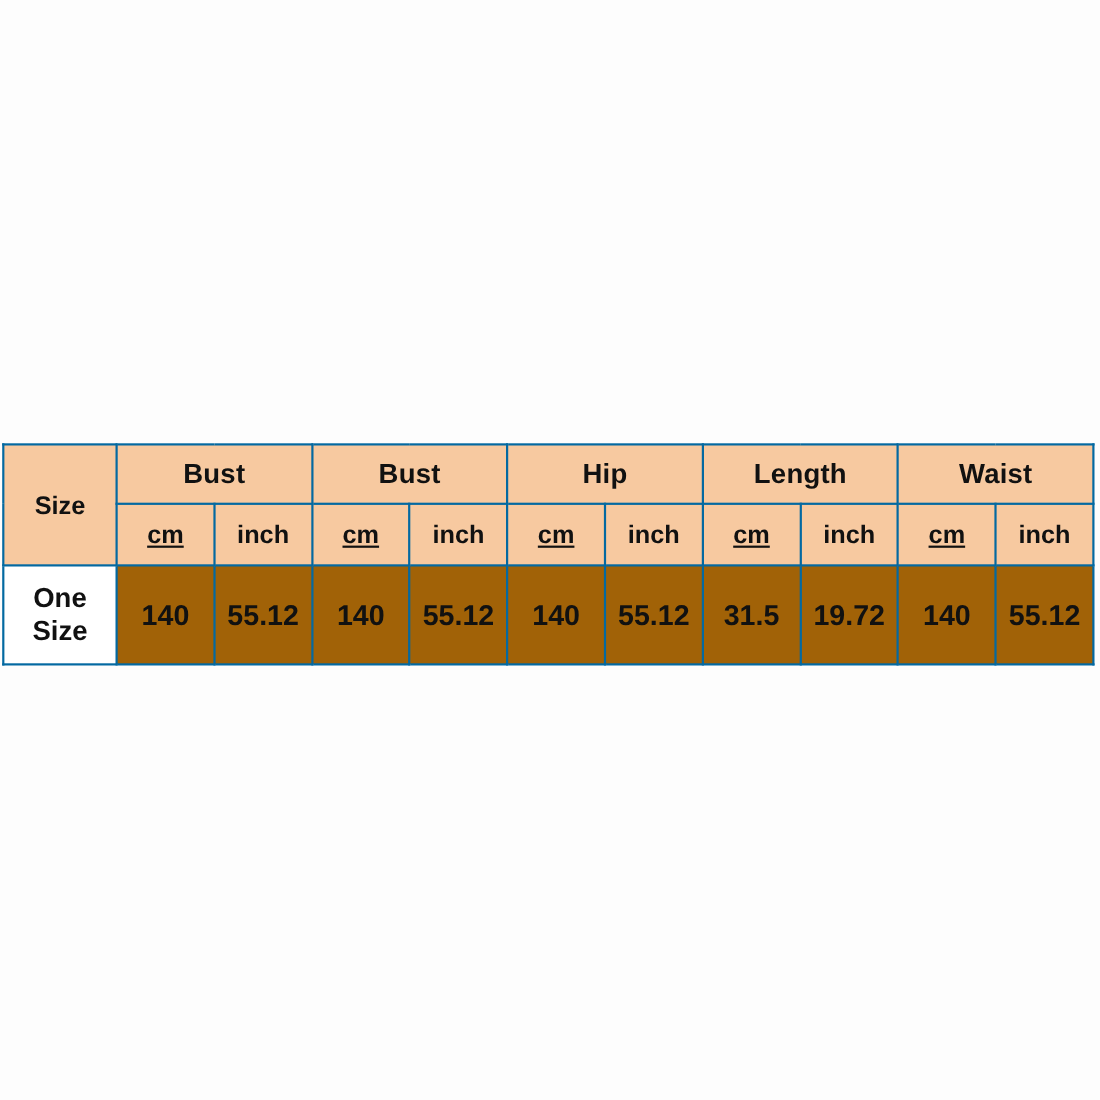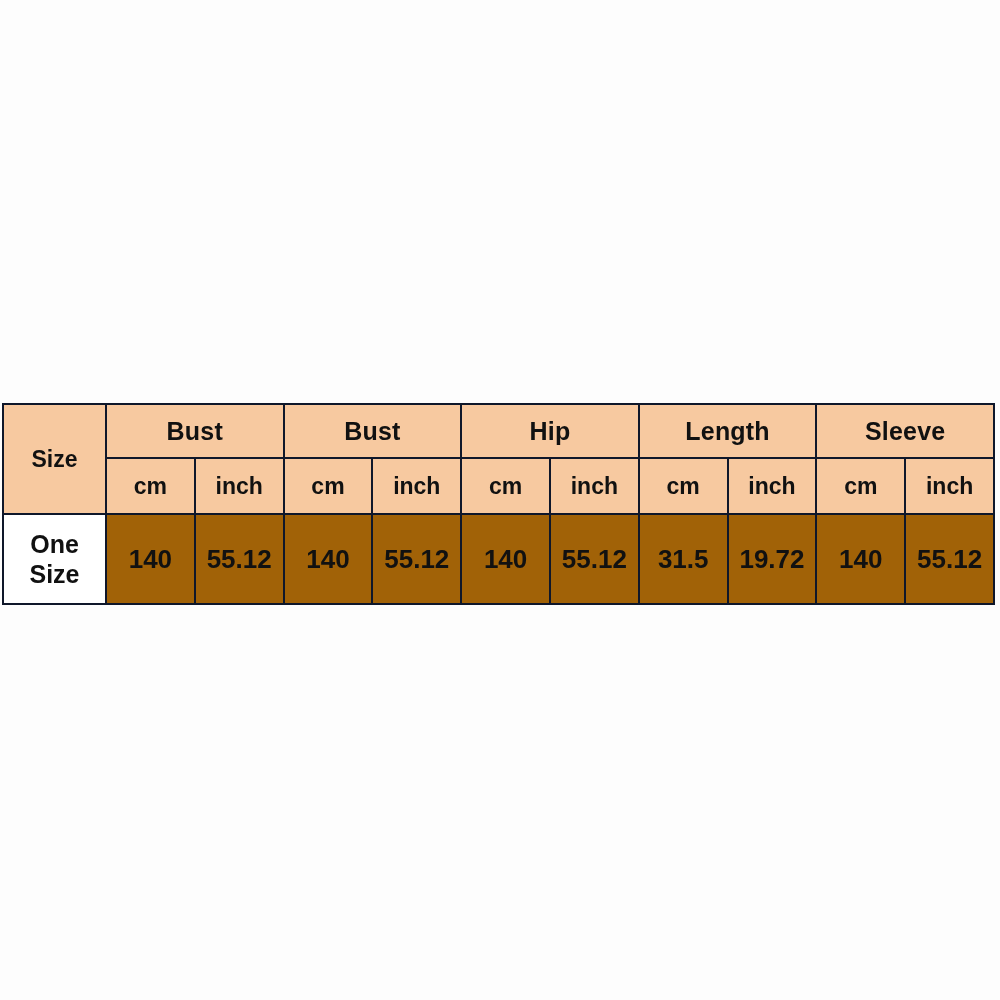--- a/index.html
+++ b/index.html
@@ -25,21 +25,21 @@
 
   table.size-chart {
     border-collapse: collapse;
     table-layout: fixed;
     width: 993px;
     background: #ffffff;
   }
 
   table.size-chart td,
   table.size-chart th {
-    border: 2px solid #0f172a;
+    border: 2px solid #0369a1;
     text-align: center;
     vertical-align: middle;
     padding: 0;
     color: #111111;
     font-weight: bold;
   }
 
   
   th.grp {
     background: #f7c9a0;
@@ -67,36 +67,36 @@
     padding: 0 4px;
     border-radius: 10px;
   }
   td.val {
     height: 88px;
     font-size: 26px;
     background: #a16207;
   }
 
   .col-size  { width: 101px; }
-  .col-num   { width: 87px; }
+  .col-num   { width: 87px; text-decoration: underline; }
   .col-num-w { width: 88px; }
 </style>
 </head>
 <body>
 
 <div id="size-chart-wrap">
   <table class="size-chart">
     <thead>
       <tr>
         <th class="size-head col-size" rowspan="2">Size</th>
         <th class="grp" colspan="2">Bust</th>
         <th class="grp" colspan="2">Bust</th>
         <th class="grp" colspan="2">Hip</th>
         <th class="grp" colspan="2">Length</th>
-        <th class="grp" colspan="2">Sleeve</th>
+        <th class="grp" colspan="2">Waist</th>
       </tr>
       <tr>
         <th class="sub col-num">cm</th>
         <th class="sub col-num-w">inch</th>
         <th class="sub col-num">cm</th>
         <th class="sub col-num-w">inch</th>
         <th class="sub col-num">cm</th>
         <th class="sub col-num-w">inch</th>
         <th class="sub col-num">cm</th>
         <th class="sub col-num-w">inch</th>

